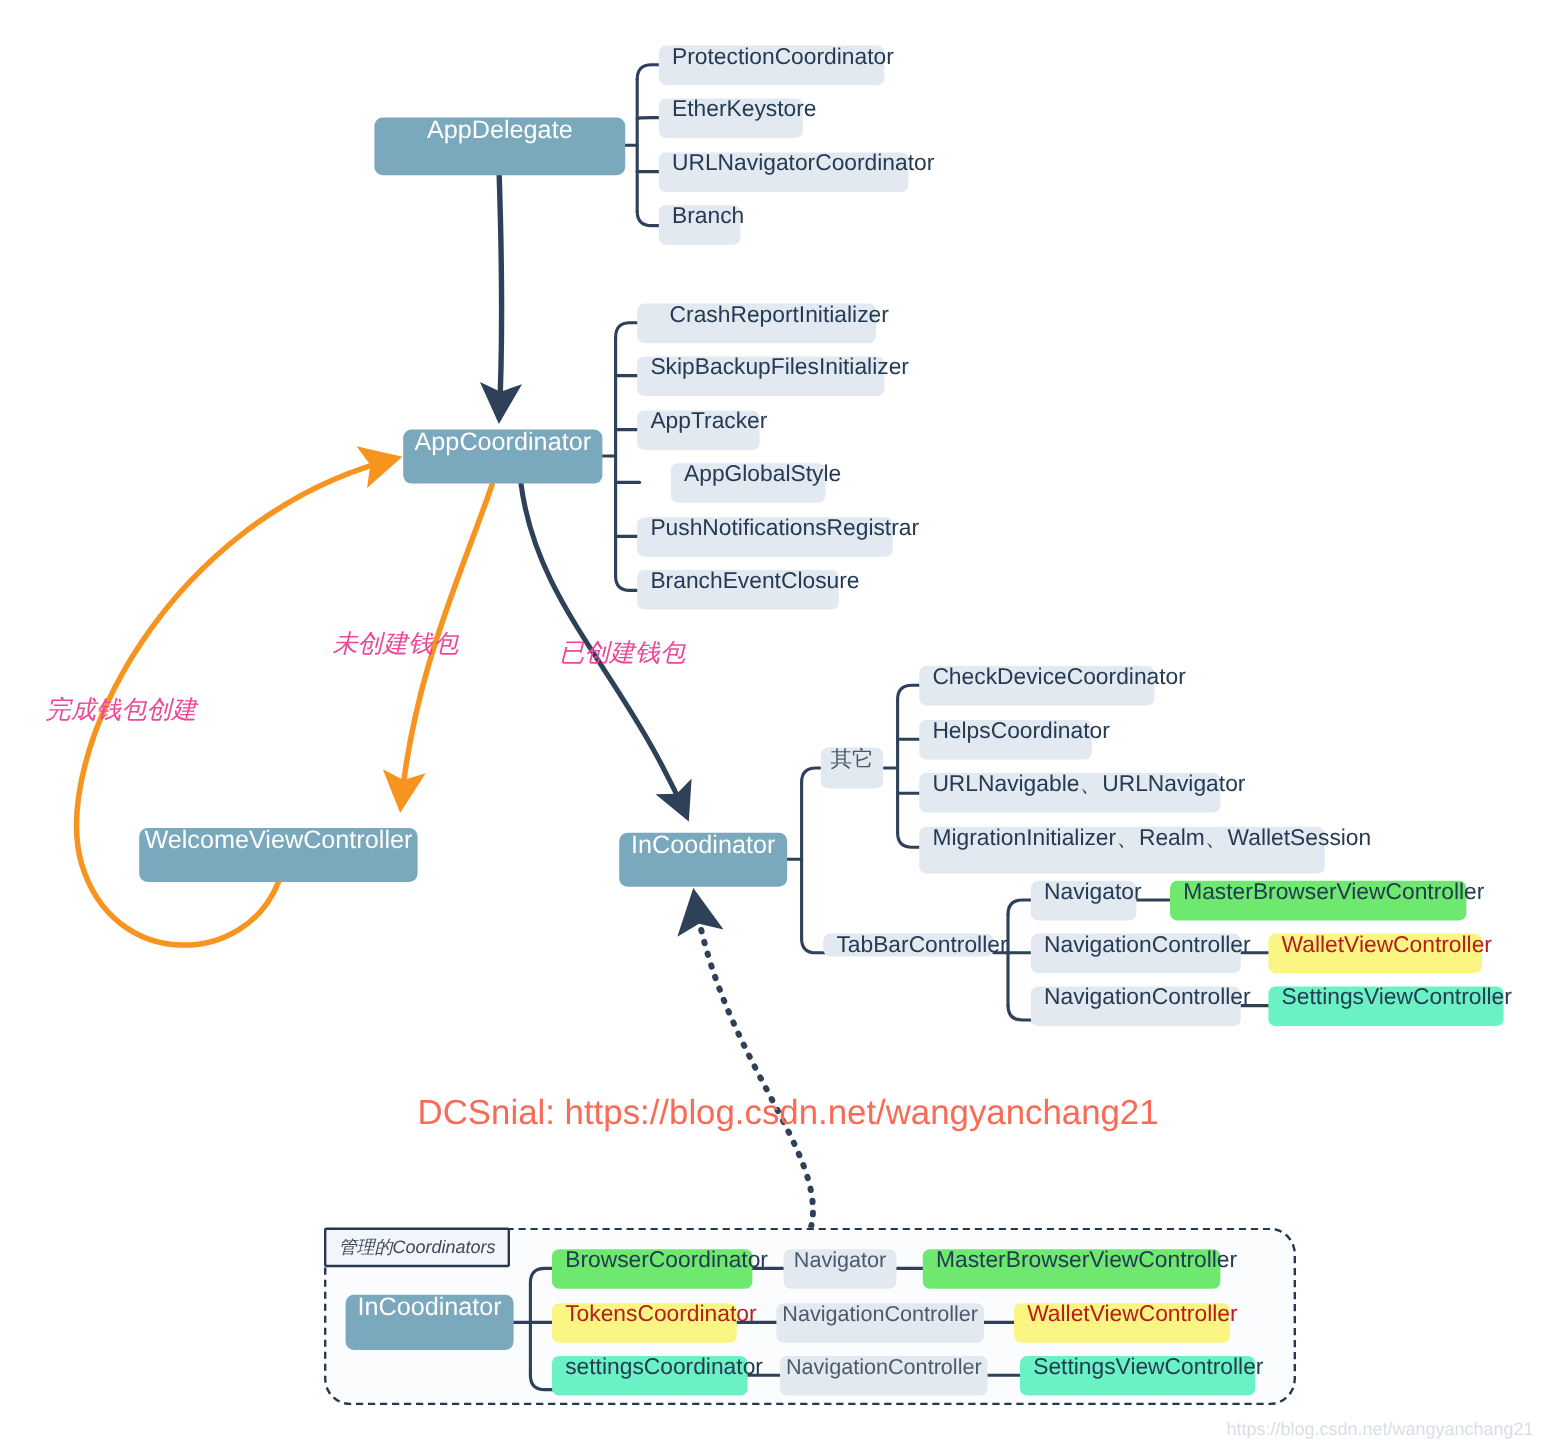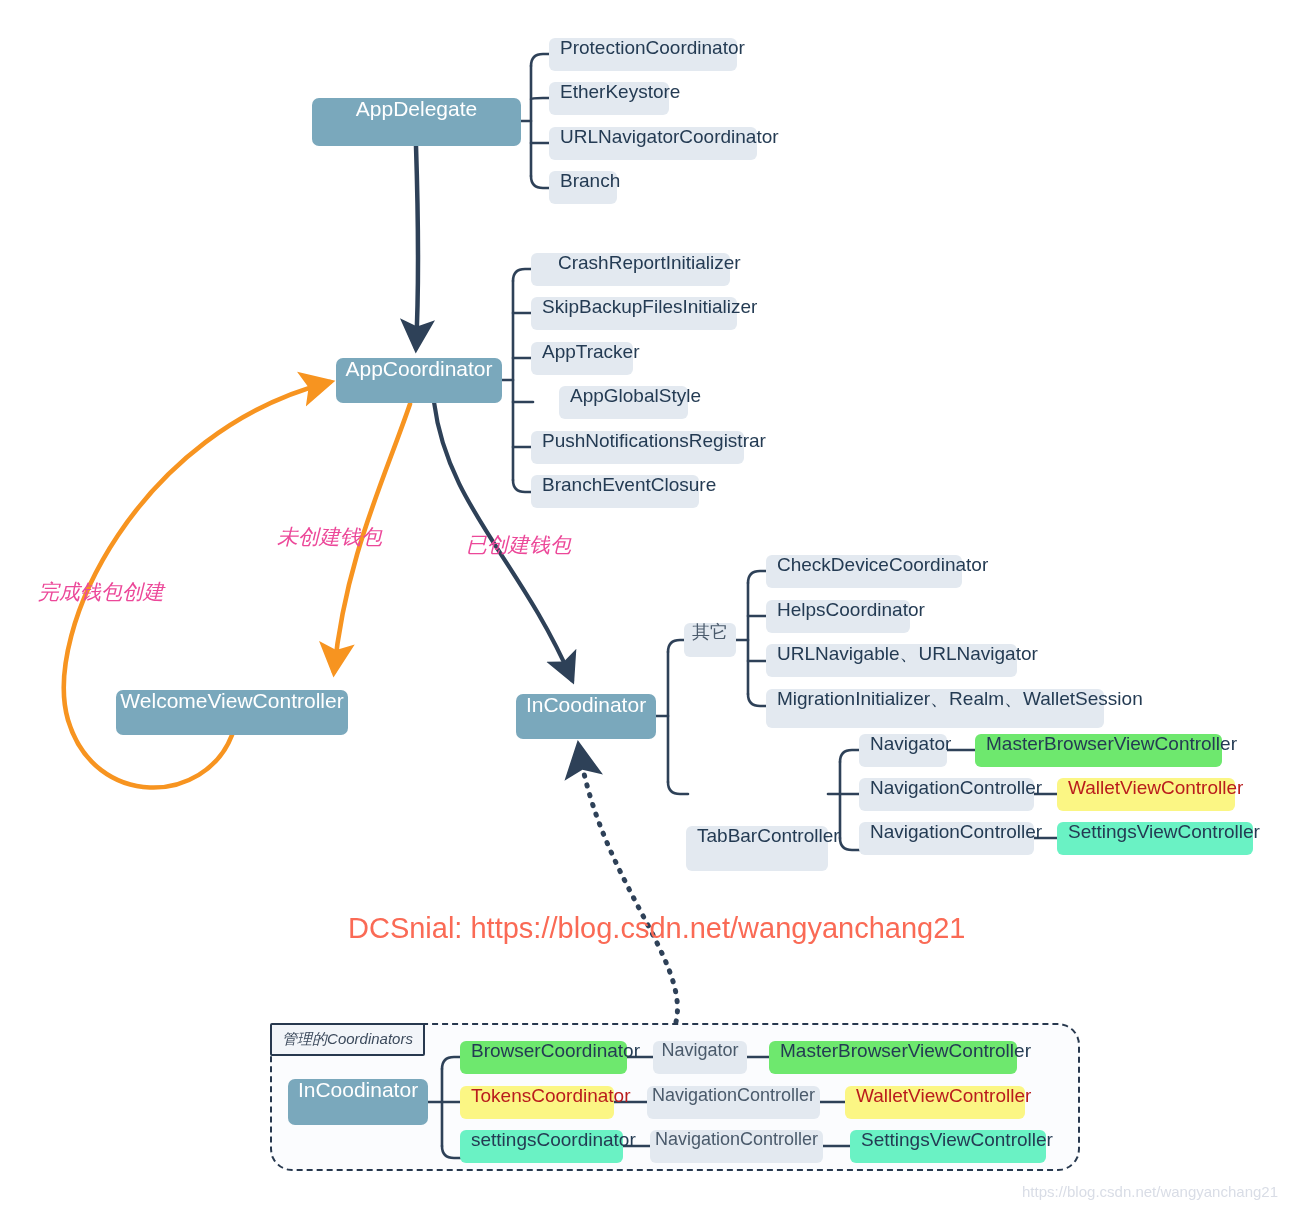--- a/index.html
+++ b/index.html
@@ -261,21 +261,21 @@
   <div class="node n-grey" style="left:766px; top:600px; width:144px; height:33px;">
     <span>HelpsCoordinator</span>
   </div>
   <div class="node n-grey" style="left:766px; top:644px; width:251px; height:33px;">
     <span>URLNavigable、URLNavigator</span>
   </div>
   <div class="node n-grey" style="left:766px; top:689px; width:338px; height:39px;">
     <span>MigrationInitializer、Realm、WalletSession</span>
   </div>
 
-  <div class="node n-grey" style="left:686px; top:778px; width:142px; height:45px;margin-top:48px;">
+  <div class="node n-grey" style="left:686px; top:778px; width:142px; height:19px;">
     <span>TabBarController</span>
   </div>
 
   <div class="node n-grey" style="left:859px; top:734px; width:88px; height:33px;">
     <span>Navigator</span>
   </div>
   <div class="node n-grey" style="left:859px; top:778px; width:175px; height:33px;">
     <span>NavigationController</span>
   </div>
   <div class="node n-grey" style="left:859px; top:822px; width:175px; height:33px;">

